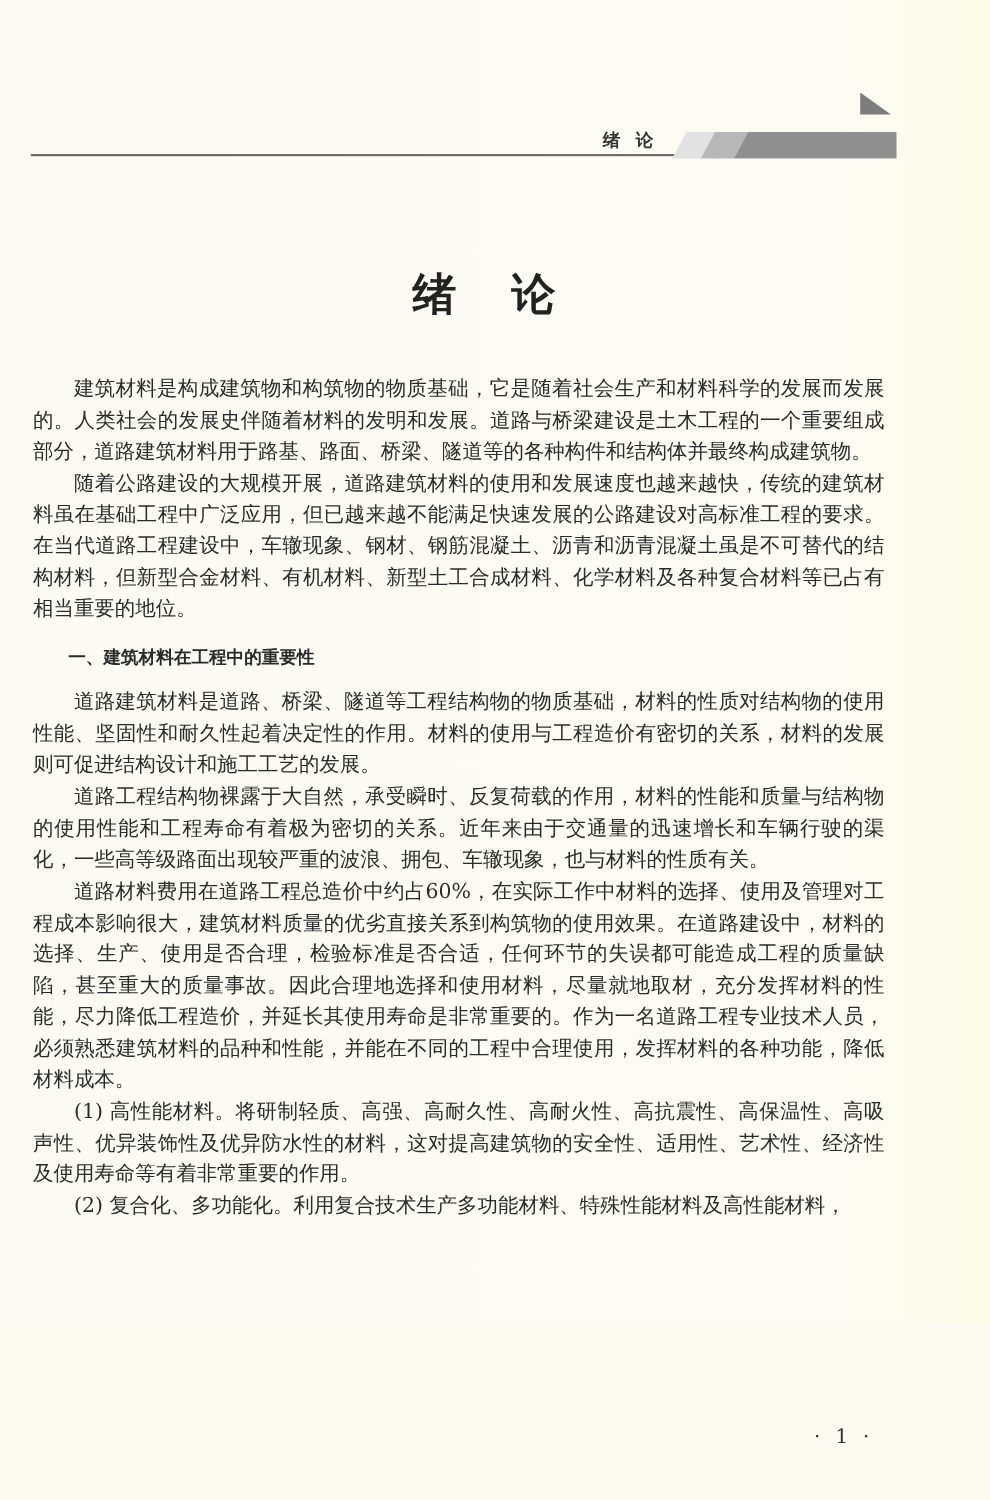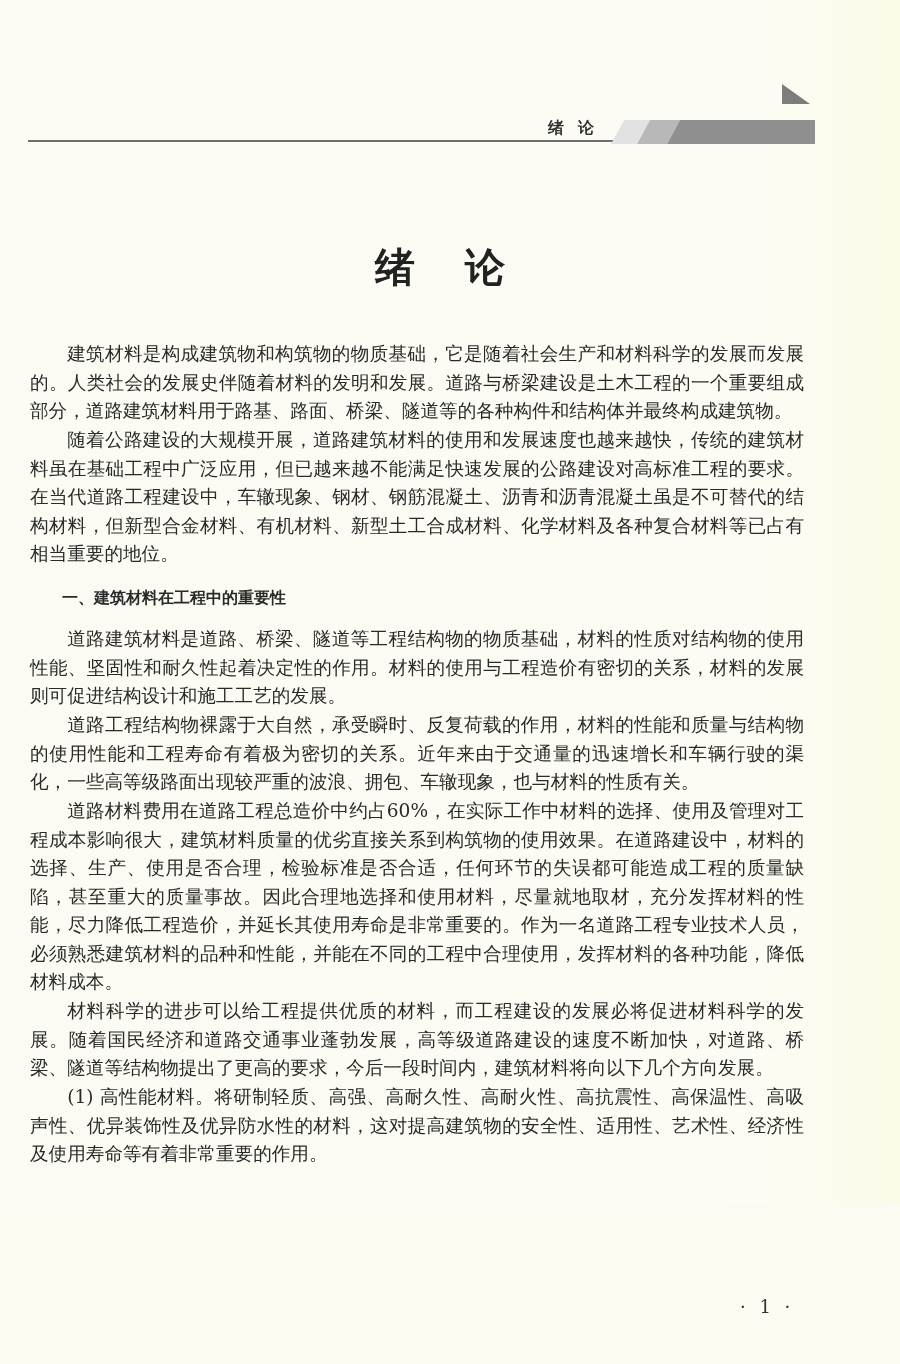--- a/index.html
+++ b/index.html
@@ -123,18 +123,18 @@
 
   <div class="body-text">
     <p>建筑材料是构成建筑物和构筑物的物质基础，它是随着社会生产和材料科学的发展而发展的。人类社会的发展史伴随着材料的发明和发展。道路与桥梁建设是土木工程的一个重要组成部分，道路建筑材料用于路基、路面、桥梁、隧道等的各种构件和结构体并最终构成建筑物。</p>
     <p>随着公路建设的大规模开展，道路建筑材料的使用和发展速度也越来越快，传统的建筑材料虽在基础工程中广泛应用，但已越来越不能满足快速发展的公路建设对高标准工程的要求。在当代道路工程建设中，车辙现象、钢材、钢筋混凝土、沥青和沥青混凝土虽是不可替代的结构材料，但新型合金材料、有机材料、新型土工合成材料、化学材料及各种复合材料等已占有相当重要的地位。</p>
 
     <div class="section-heading">一、建筑材料在工程中的重要性</div>
 
     <p>道路建筑材料是道路、桥梁、隧道等工程结构物的物质基础，材料的性质对结构物的使用性能、坚固性和耐久性起着决定性的作用。材料的使用与工程造价有密切的关系，材料的发展则可促进结构设计和施工工艺的发展。</p>
     <p>道路工程结构物裸露于大自然，承受瞬时、反复荷载的作用，材料的性能和质量与结构物的使用性能和工程寿命有着极为密切的关系。近年来由于交通量的迅速增长和车辆行驶的渠化，一些高等级路面出现较严重的波浪、拥包、车辙现象，也与材料的性质有关。</p>
     <p>道路材料费用在道路工程总造价中约占60%，在实际工作中材料的选择、使用及管理对工程成本影响很大，建筑材料质量的优劣直接关系到构筑物的使用效果。在道路建设中，材料的选择、生产、使用是否合理，检验标准是否合适，任何环节的失误都可能造成工程的质量缺陷，甚至重大的质量事故。因此合理地选择和使用材料，尽量就地取材，充分发挥材料的性能，尽力降低工程造价，并延长其使用寿命是非常重要的。作为一名道路工程专业技术人员，必须熟悉建筑材料的品种和性能，并能在不同的工程中合理使用，发挥材料的各种功能，降低材料成本。</p>
-    <p>材料科学的进步可以给工程提供优质的材料，而工程建设的发展必将促进材料科学的发展。随着国民经济和道路交通事业蓬勃发展，高等级道路建设的速度不断加快，对道路、桥梁、隧道等结构物提出了更高的要求，今后一段时间内，建筑材料将向以下几个方向发展。</p>
     <p>(1) 高性能材料。将研制轻质、高强、高耐久性、高耐火性、高抗震性、高保温性、高吸声性、优异装饰性及优异防水性的材料，这对提高建筑物的安全性、适用性、艺术性、经济性及使用寿命等有着非常重要的作用。</p>
+    <p>(2) 复合化、多功能化。利用复合技术生产多功能材料、特殊性能材料及高性能材料，</p>
   </div>
 
   <div class="page-number">· 1 ·</div>
 </div>
 
 </body></html>

